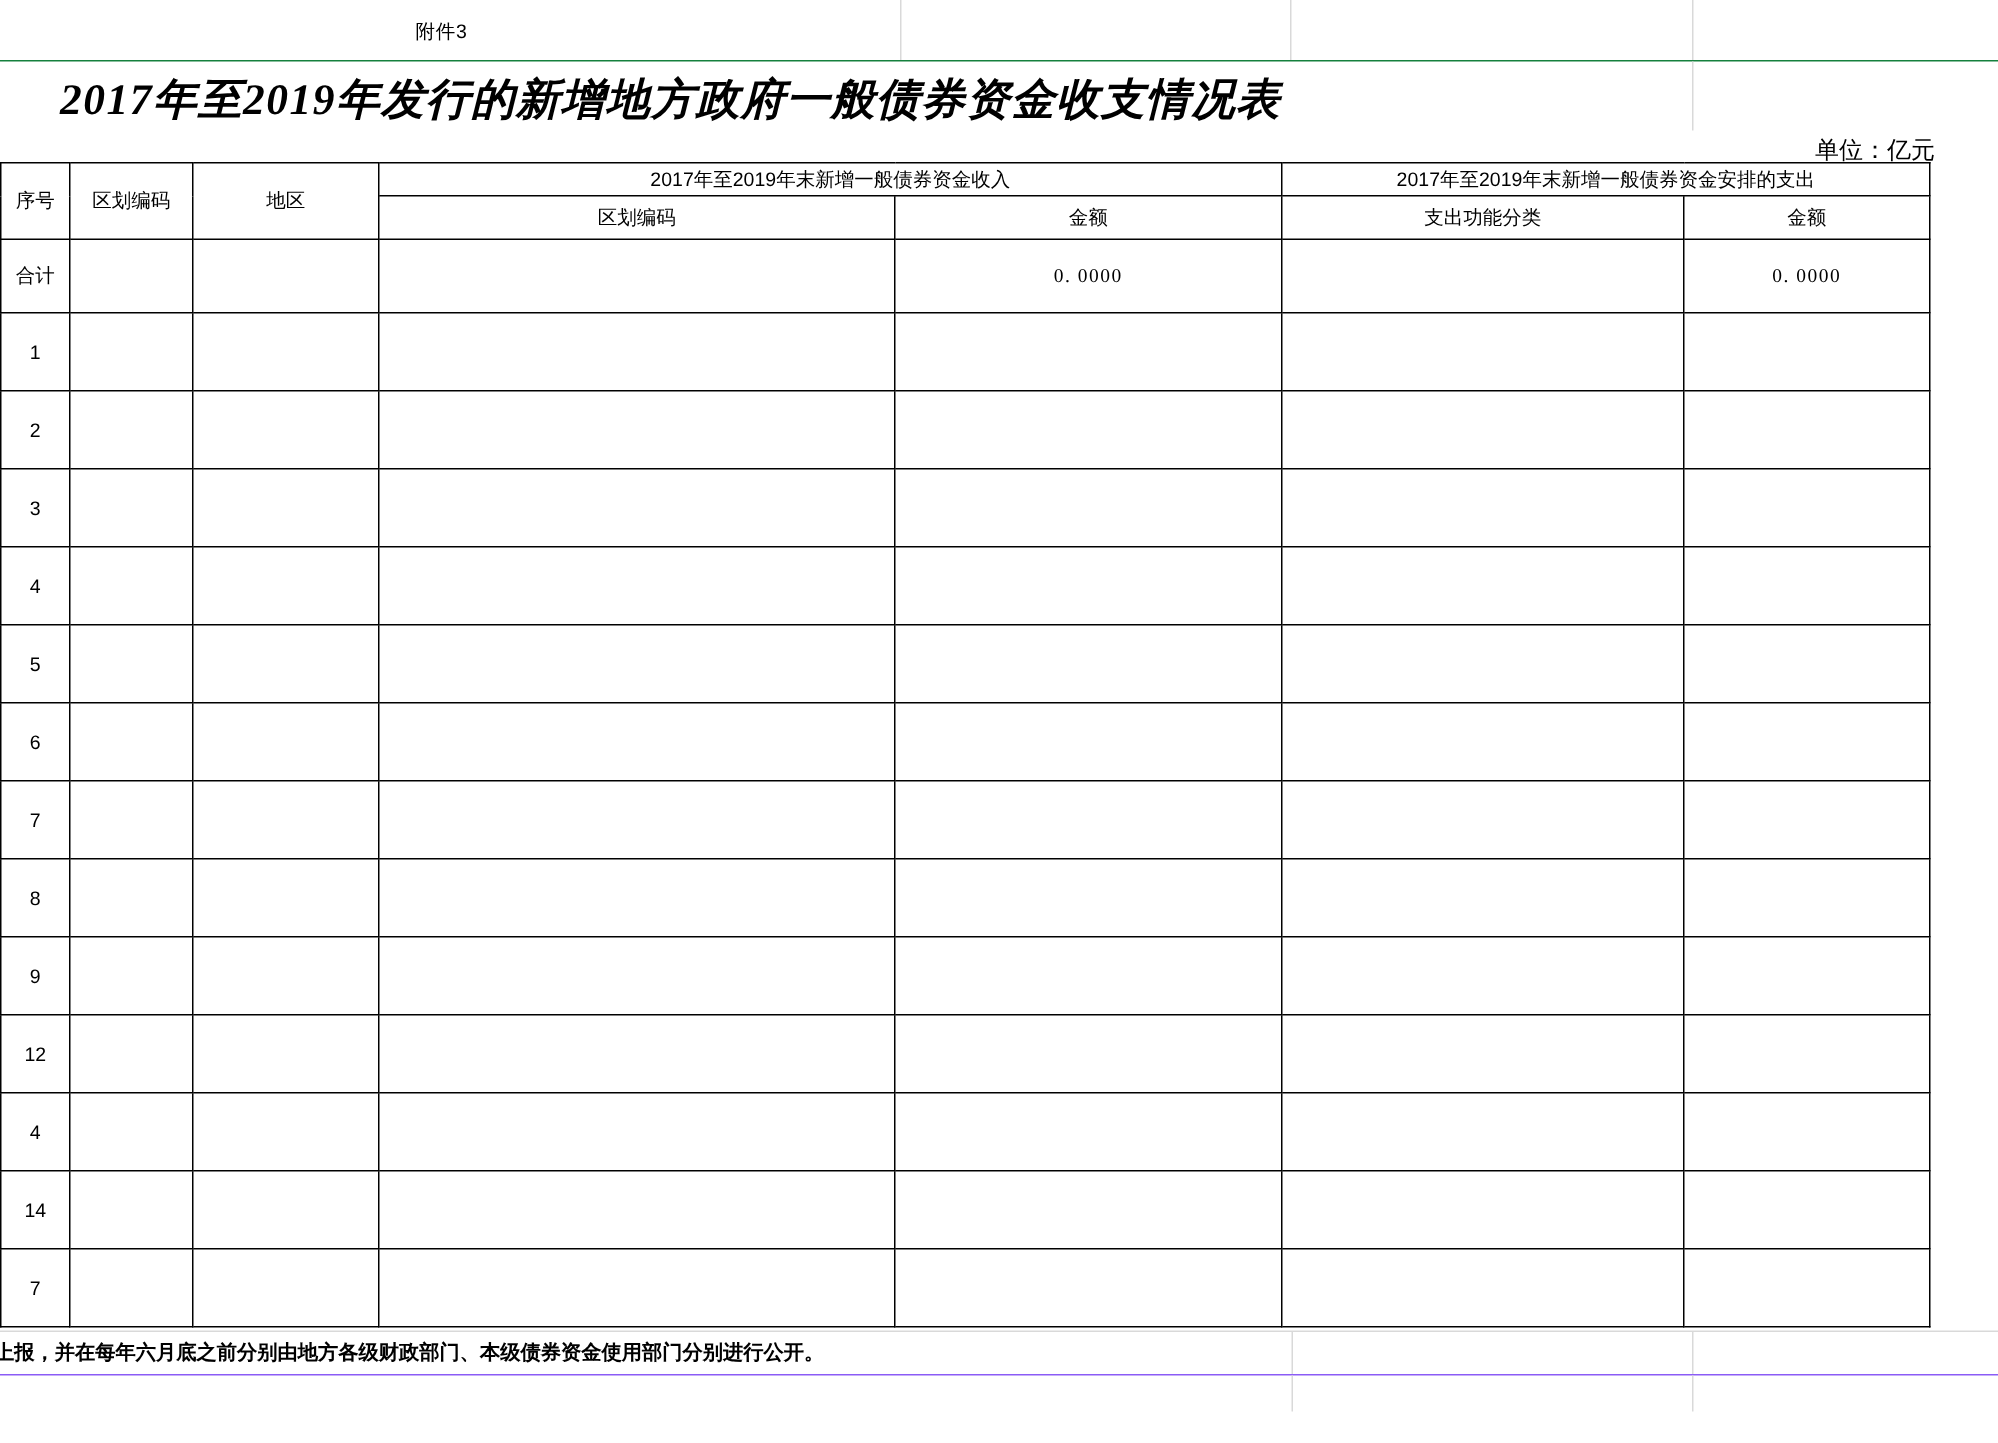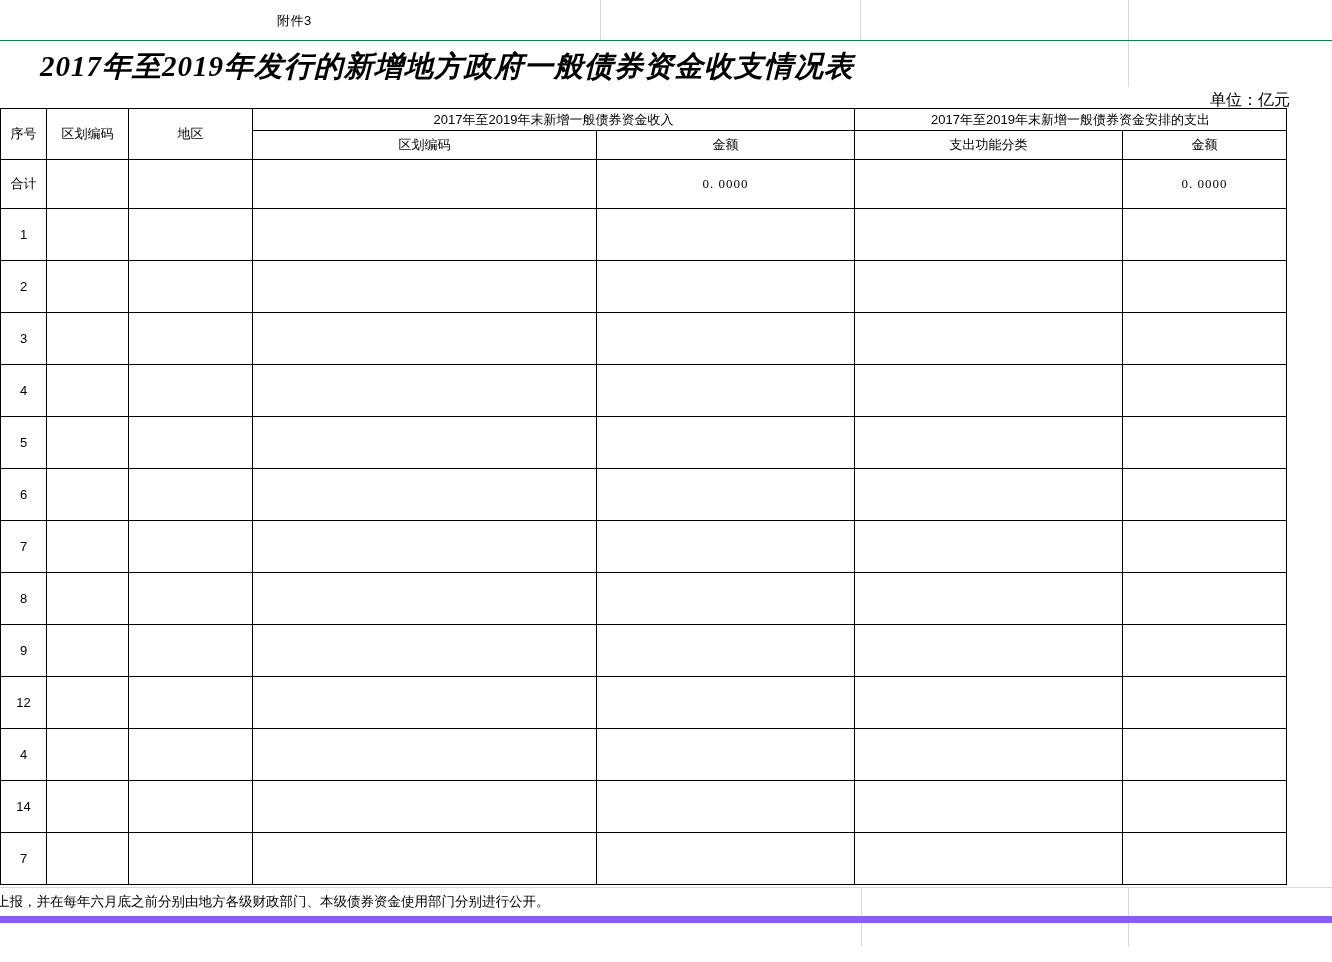--- a/index.html
+++ b/index.html
@@ -112,22 +112,23 @@
   }
   .idx {
     font-size: 13px;
   }
 
   
   .footer-band {
     position: relative;
     height: 28px;
     border-top: 1px solid #d9d9d9;
-    border-bottom: 7px solid #8b5cf6;
+    border-bottom: 1px solid #8b5cf6;
     margin-top: 2px;
+    font-weight: bold;
   }
   .footer-note {
     position: absolute;
     left: -4px;
     top: 5px;
     font-size: 13.5px;
     white-space: nowrap;
   }
   .footer-band .vline {
     position: absolute;

